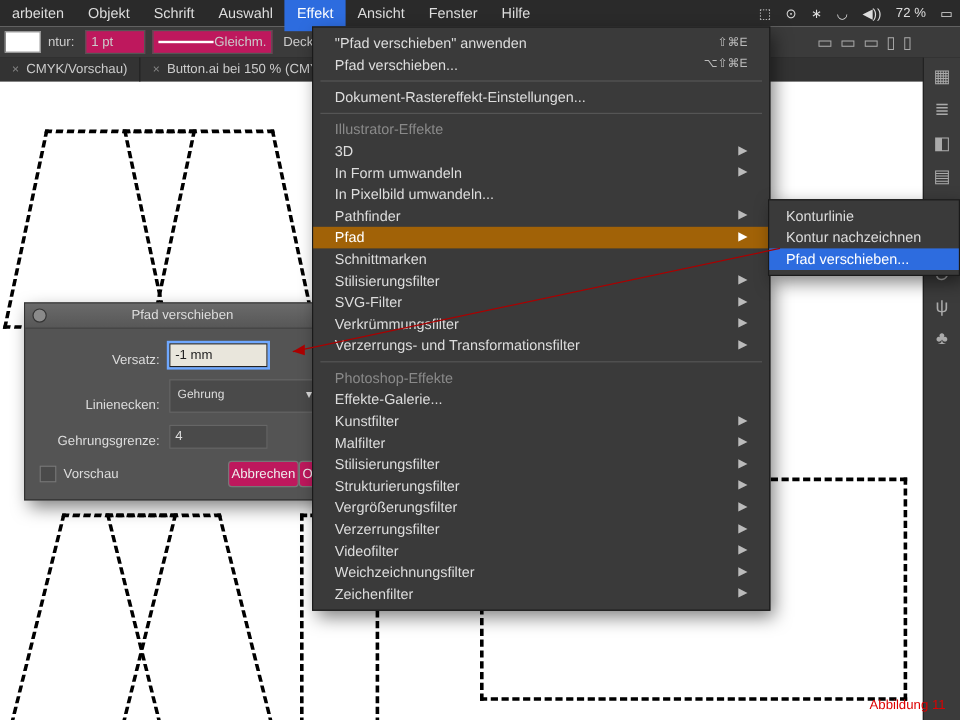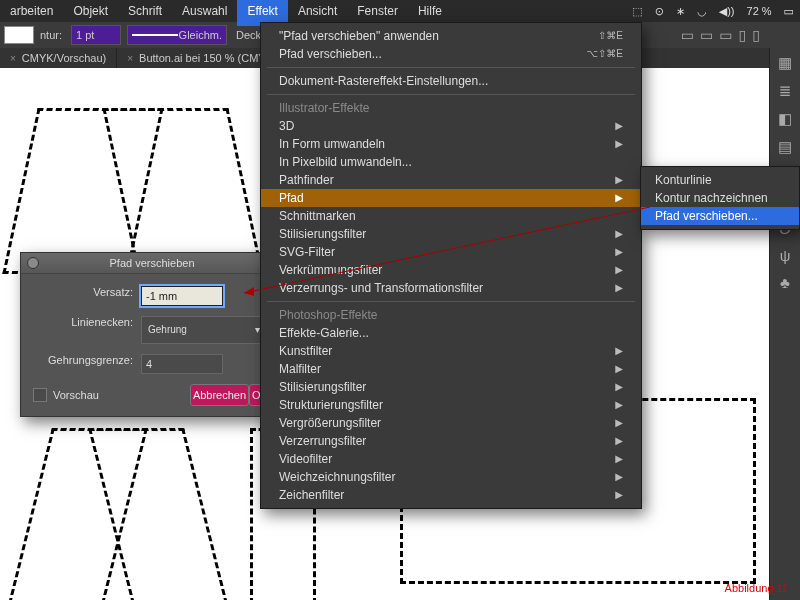--- a/index.html
+++ b/index.html
@@ -3,21 +3,21 @@
 <meta charset="utf-8">
 <style>
 html,body{margin:0;padding:0;width:800px;height:600px;overflow:hidden;font-family:"Lucida Grande","Helvetica Neue",Arial,sans-serif;font-size:12px;background:#fff;color:#ccc}
 .menubar{position:absolute;top:0;left:0;right:0;height:22px;background:#2a2a2a;display:flex;align-items:center;color:#ddd;z-index:5}
 .menubar .m{padding:4px 10px;height:22px;line-height:22px;cursor:default}
 .menubar .m.active{background:#2d6cdf;color:#fff}
 .menubar .spacer{flex:1}
 .menubar .sys{padding:0 6px;font-size:11px}
 .toolbar{position:absolute;top:22px;left:0;right:0;height:26px;background:#3b3b3b;border-bottom:1px solid #222;display:flex;align-items:center;color:#ccc;font-size:11px;z-index:2}
 .toolbar .lbl{padding:0 6px}
-.toolbar .field{background:#4c1d95;border:1px solid #555;height:18px;line-height:18px;padding:0 4px;margin:0 3px}
+.toolbar .field{background:#be185d;border:1px solid #555;height:18px;line-height:18px;padding:0 4px;margin:0 3px}
 .toolbar .swatch{width:90px;display:flex;align-items:center;justify-content:space-between}
 .toolbar .swline{height:2px;width:46px;background:#fff}
 .tabbar{position:absolute;top:48px;left:0;right:0;height:20px;background:#333;display:flex;align-items:center;font-size:11px;color:#ccc;z-index:2}
 .tabbar .tab{padding:0 10px;height:20px;line-height:20px;border-right:1px solid #222}
 .tabbar .tab .x{margin-right:6px;color:#888;font-size:10px}
 .canvas{position:absolute;top:68px;left:0;right:30px;bottom:0;background:#fff;overflow:hidden}
 .canvas .letter{position:absolute;border:3px dashed #000}
 .rpanel{position:absolute;top:48px;right:0;width:30px;bottom:0;background:#3b3b3b;border-left:1px solid #222;display:flex;flex-direction:column;align-items:center;padding-top:6px;gap:10px;color:#aaa;font-size:15px;z-index:2}
 .rtools{position:absolute;top:24px;right:40px;height:22px;display:flex;align-items:center;gap:6px;color:#aaa;font-size:14px;z-index:2}
 .menu{position:absolute;top:22px;left:260px;width:380px;background:#3a3a3a;border:1px solid #1a1a1a;box-shadow:4px 6px 14px rgba(0,0,0,.5);padding:4px 0;z-index:10}
@@ -28,21 +28,21 @@
 .menu .mi.sel .arr{color:#fff}
 .menu .sep{height:1px;background:#555;margin:4px 6px}
 .submenu{position:absolute;top:166px;left:640px;width:158px;background:#3a3a3a;border:1px solid #1a1a1a;box-shadow:4px 6px 14px rgba(0,0,0,.5);padding:4px 0;z-index:11}
 .submenu .mi{height:18px;line-height:18px;padding:0 14px;color:#ddd;cursor:default}
 .submenu .mi.sel{background:#2d6cdf;color:#fff}
 .arrowline{position:absolute;z-index:12;pointer-events:none}
 .dialog{position:absolute;top:252px;left:20px;width:262px;background:#545454;border:1px solid #333;box-shadow:4px 6px 14px rgba(0,0,0,.5);z-index:9}
 .dialog .titlebar{height:20px;background:linear-gradient(#6a6a6a,#575757);text-align:center;line-height:20px;color:#ddd;font-size:11px;position:relative;border-bottom:1px solid #444}
 .dialog .titlebar .dot{position:absolute;left:6px;top:4px;width:10px;height:10px;border-radius:50%;background:#8a8a8a;border:1px solid #333}
 .dialog .body{padding:12px 12px 10px}
-.dialog .row{display:flex;align-items:flex-start;margin-bottom:10px}
+.dialog .row{display:flex;align-items:flex-end;margin-bottom:10px}
 .dialog .row label{width:100px;text-align:right;padding-right:8px;color:#ddd;font-size:11px}
 .dialog .inp{background:#e9e6dc;border:1px solid #222;height:18px;line-height:18px;padding:0 4px;color:#222;font-size:11px;width:72px}
 .dialog .sel{background:#4a4a4a;border:1px solid #666;height:18px;line-height:18px;padding:4px 6px;color:#ddd;font-size:10px;width:112px;display:flex;justify-content:space-between;align-items:center}
 .dialog .inp2{background:#4a4a4a;border:1px solid #666;height:18px;line-height:18px;padding:0 4px;color:#ddd;font-size:11px;width:72px}
 .dialog .chk{width:12px;height:12px;border:1px solid #777;margin-right:6px;background:#4a4a4a}
 .dialog .btns{display:flex;justify-content:flex-end;margin-top:6px;align-items:center}
 .dialog .btn{background:#be185d;border:1px solid #777;height:20px;line-height:20px;padding:0 2px;color:#eee;font-size:11px;border-radius:3px}
 .caption{position:absolute;right:12px;bottom:6px;color:#d00;font-size:11px;z-index:3}
 </style>
 </head>

